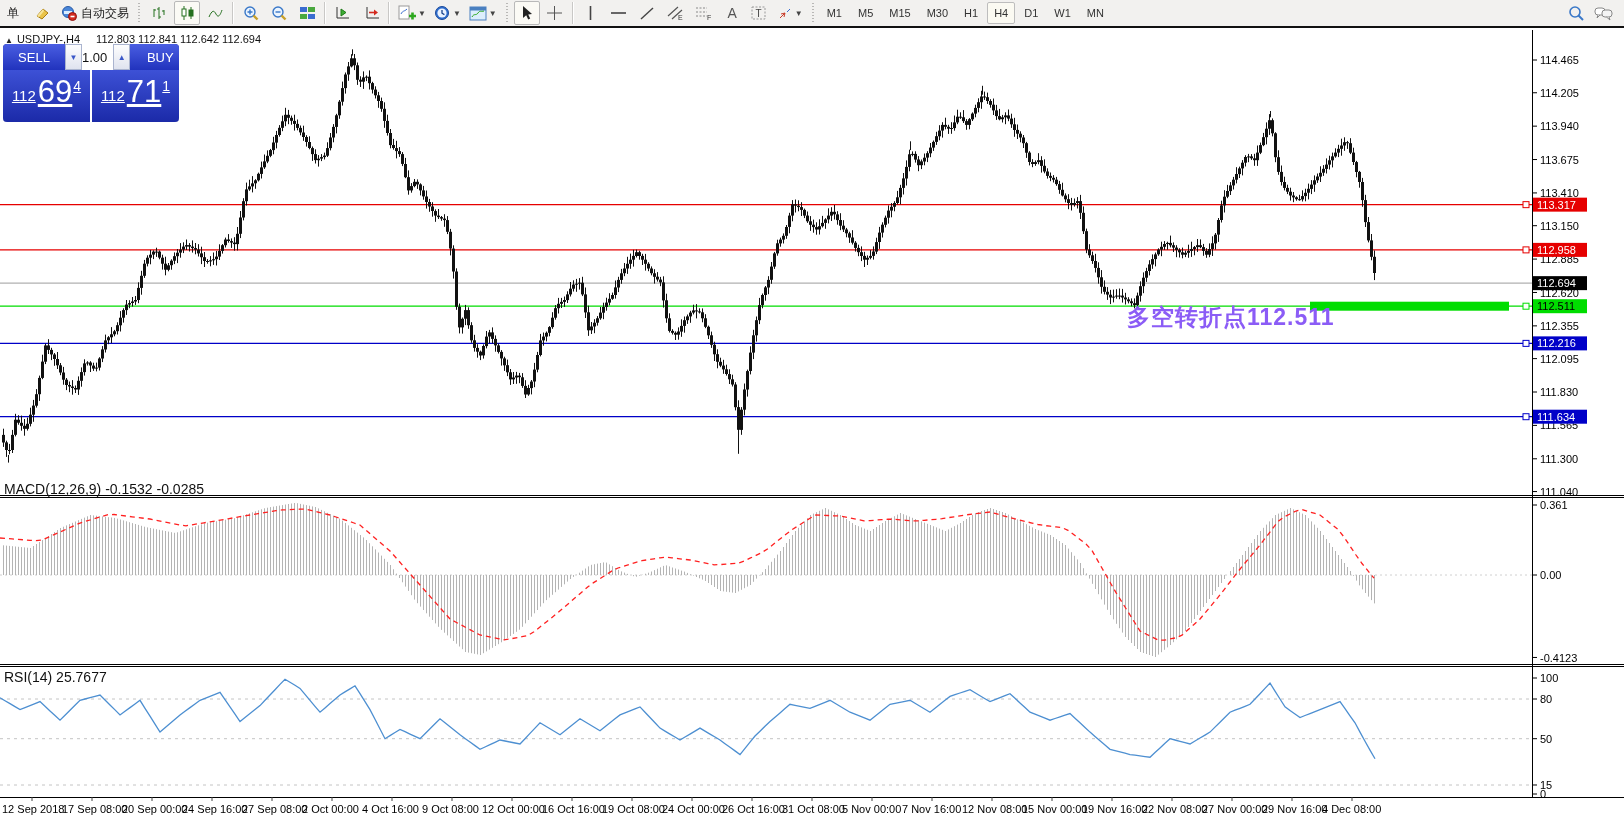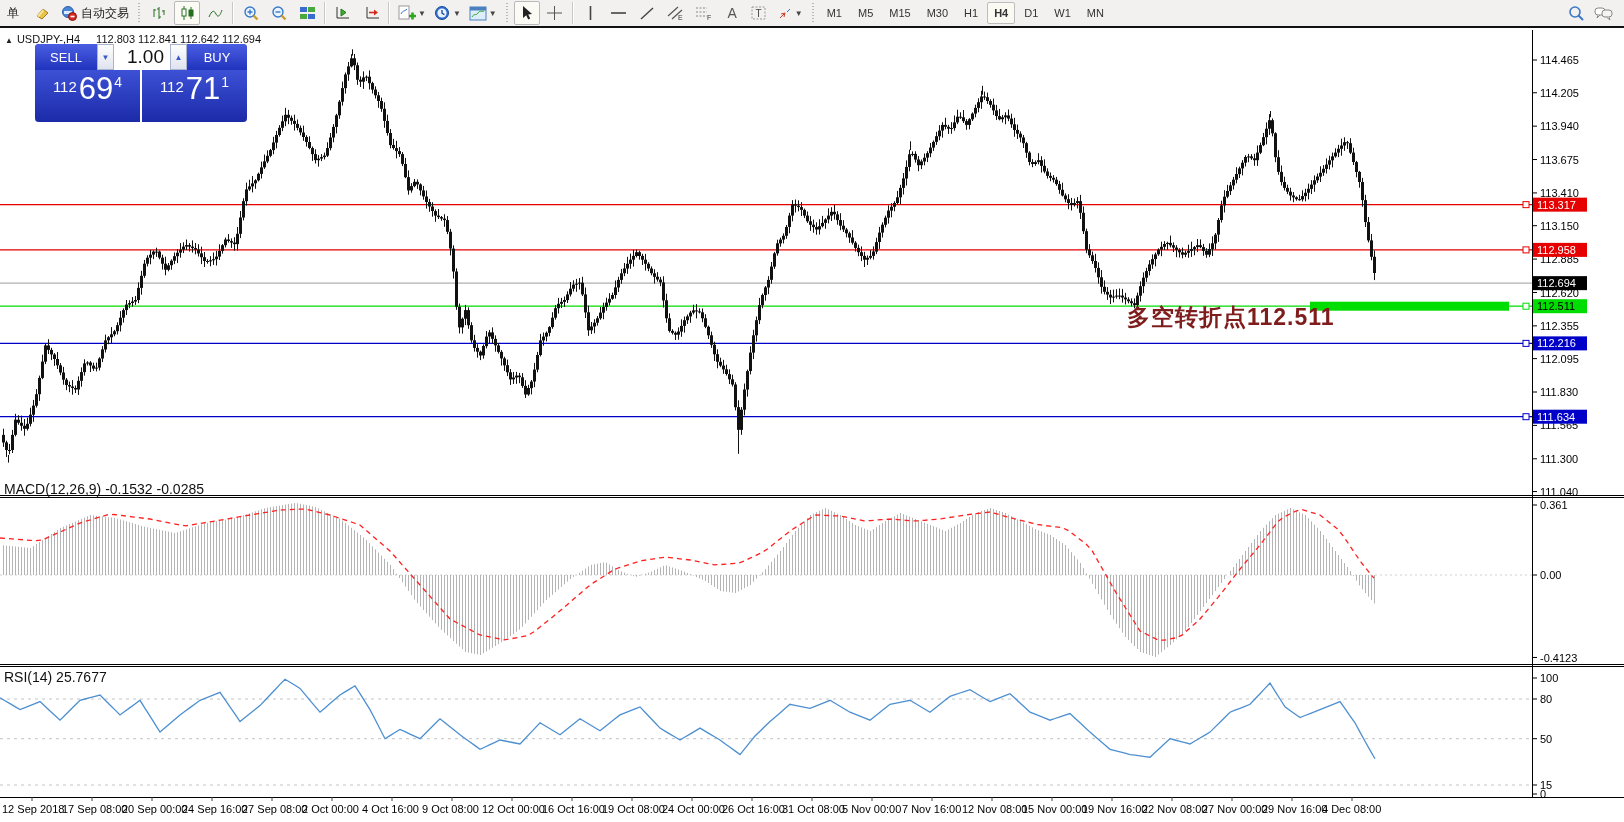--- a/index.html
+++ b/index.html
@@ -12,51 +12,51 @@
   .tbtn.pressed{background:#fbfaf5;border:1px solid #b9b9b9;border-radius:2px;}
   .tbtn svg{display:block;}
   .tlabel{font-size:12px;color:#222;margin-left:3px;white-space:nowrap;}
   .sep{width:1px;height:22px;background:#c9c8c6;border-right:1px solid #fff;margin:0 3px;}
   .handle{width:6px;height:20px;margin:0 3px;
           background:repeating-linear-gradient(180deg,#b9b8b6 0 1px,transparent 1px 3px);
           background-size:2px 100%;background-repeat:no-repeat;background-position:center;}
   .caret{font-size:8px;color:#444;margin-left:2px;}
   .tf-btn{height:22px;min-width:26px;font-size:11px;color:#333;display:flex;align-items:center;
           justify-content:center;border:1px solid transparent;background:transparent;margin:12px 1px;}
-  .tf-btn.active{background:#fbfaf2;border:1px solid #bdbdbd;border-radius:2px;font-weight:bold;}
+  .tf-btn.active{background:#fbfaf2;border:1px solid #bdbdbd;border-radius:2px;}
   .tb-right{margin-left:auto;display:flex;align-items:center;margin-right:6px;}
   .cutoff{overflow:hidden;width:20px;justify-content:flex-start;}
   
   .workspace{position:absolute;left:0;top:0;width:1624px;height:822px;}
   #chart-svg{position:absolute;left:0;top:0;z-index:1;}
   .overlay{position:absolute;z-index:10;}
   .chart-title{left:5px;top:33px;font-size:11px;color:#111;white-space:nowrap;}
   .chart-title .tri{font-size:8px;margin-right:4px;color:#222;}
   .chart-title .ohlc{margin-left:16px;}
   .ind-label{font-size:14px;color:#111;white-space:nowrap;}
   #macd-label{left:4px;top:481px;}
   #rsi-label{left:4px;top:669px;}
   .annotation{left:1127px;top:302px;font-size:23px;font-weight:700;color:#00dd00;
               letter-spacing:1px;white-space:nowrap;z-index:9;}
   
-  .oneclick{position:absolute;left:3px;top:44px;width:212px;z-index:20;border-radius:4px;
-            overflow:hidden;box-shadow:0 0 0 1px #1c2a96 inset;margin-left:32px;}
+  .oneclick{position:absolute;left:3px;top:44px;width:176px;z-index:20;border-radius:4px;
+            overflow:hidden;box-shadow:0 0 0 1px #1c2a96 inset;}
   .oc-top{display:flex;height:26px;}
   .oc-sell,.oc-buy{border:none;color:#fff;font-size:13px;font-family:inherit;
        background:linear-gradient(#4a5ee2,#2133bd);}
   .oc-sell{flex:0 0 62px;}
   .oc-buy{flex:0 0 60px;}
   .oc-vol{display:flex;flex:1;background:#dfe3ee;align-items:stretch;}
   .oc-step{width:17px;border:1px solid #aab4cf;background:linear-gradient(#fefefe,#dfe3ef);
            font-size:8px;color:#3a57c8;padding:0;display:flex;align-items:center;justify-content:center;}
-  .oc-volval{flex:1;background:#fff;font-size:19px;color:#111;display:flex;align-items:center;
+  .oc-volval{flex:1;background:#fff;font-size:13px;color:#111;display:flex;align-items:center;
              justify-content:flex-end;padding-right:6px;}
   .oc-bottom{display:flex;background:#fff;}
   .oc-price{flex:1;height:36px;background:linear-gradient(#3d51d6,#1b2aa8);color:#fff;
-            display:flex;align-items:center;justify-content:center;padding-bottom:16px;cursor:default;}
+            display:flex;align-items:flex-end;justify-content:center;padding-bottom:16px;cursor:default;text-decoration:underline;}
   .oc-price + .oc-price{margin-left:2px;}
   .oc-small{font-size:15px;line-height:15px;margin-bottom:3px;}
   .oc-big{font-size:31px;line-height:29px;margin-left:2px;}
   .oc-sup{font-size:14px;line-height:14px;margin-bottom:13px;margin-left:1px;}
 </style>
 </head>
 <body>
 
 <div class="workspace">
   <svg id="chart-svg" width="1624" height="822" style="font-family:'Liberation Sans',sans-serif;">
@@ -1595,21 +1595,21 @@
       <div class="oc-price">
         <span class="oc-small">112</span>
           <span class="oc-big">71</span>
           <span class="oc-sup">1</span>
       </div>
     </div>
   </div>
 
   <div id="macd-label" class="overlay ind-label">MACD(12,26,9) -0.1532 -0.0285</div>
   <div id="rsi-label" class="overlay ind-label">RSI(14) 25.7677</div>
-  <div class="overlay annotation" style="color: #7f1d1d;">多空转折点112.511</div>
+  <div class="overlay annotation" style="color: #8b5cf6;">多空转折点112.511</div>
 </div>
 
 <div class="toolbar">
   <button class="tbtn cutoff">
     <span class="tlabel">单</span>
   </button>
   <button class="tbtn">
     <span>
       <svg width="17" height="15">
           <polygon points="3,10 9,3 14,7 8,13" fill="#e9c34a" stroke="#a97c12"></polygon>

